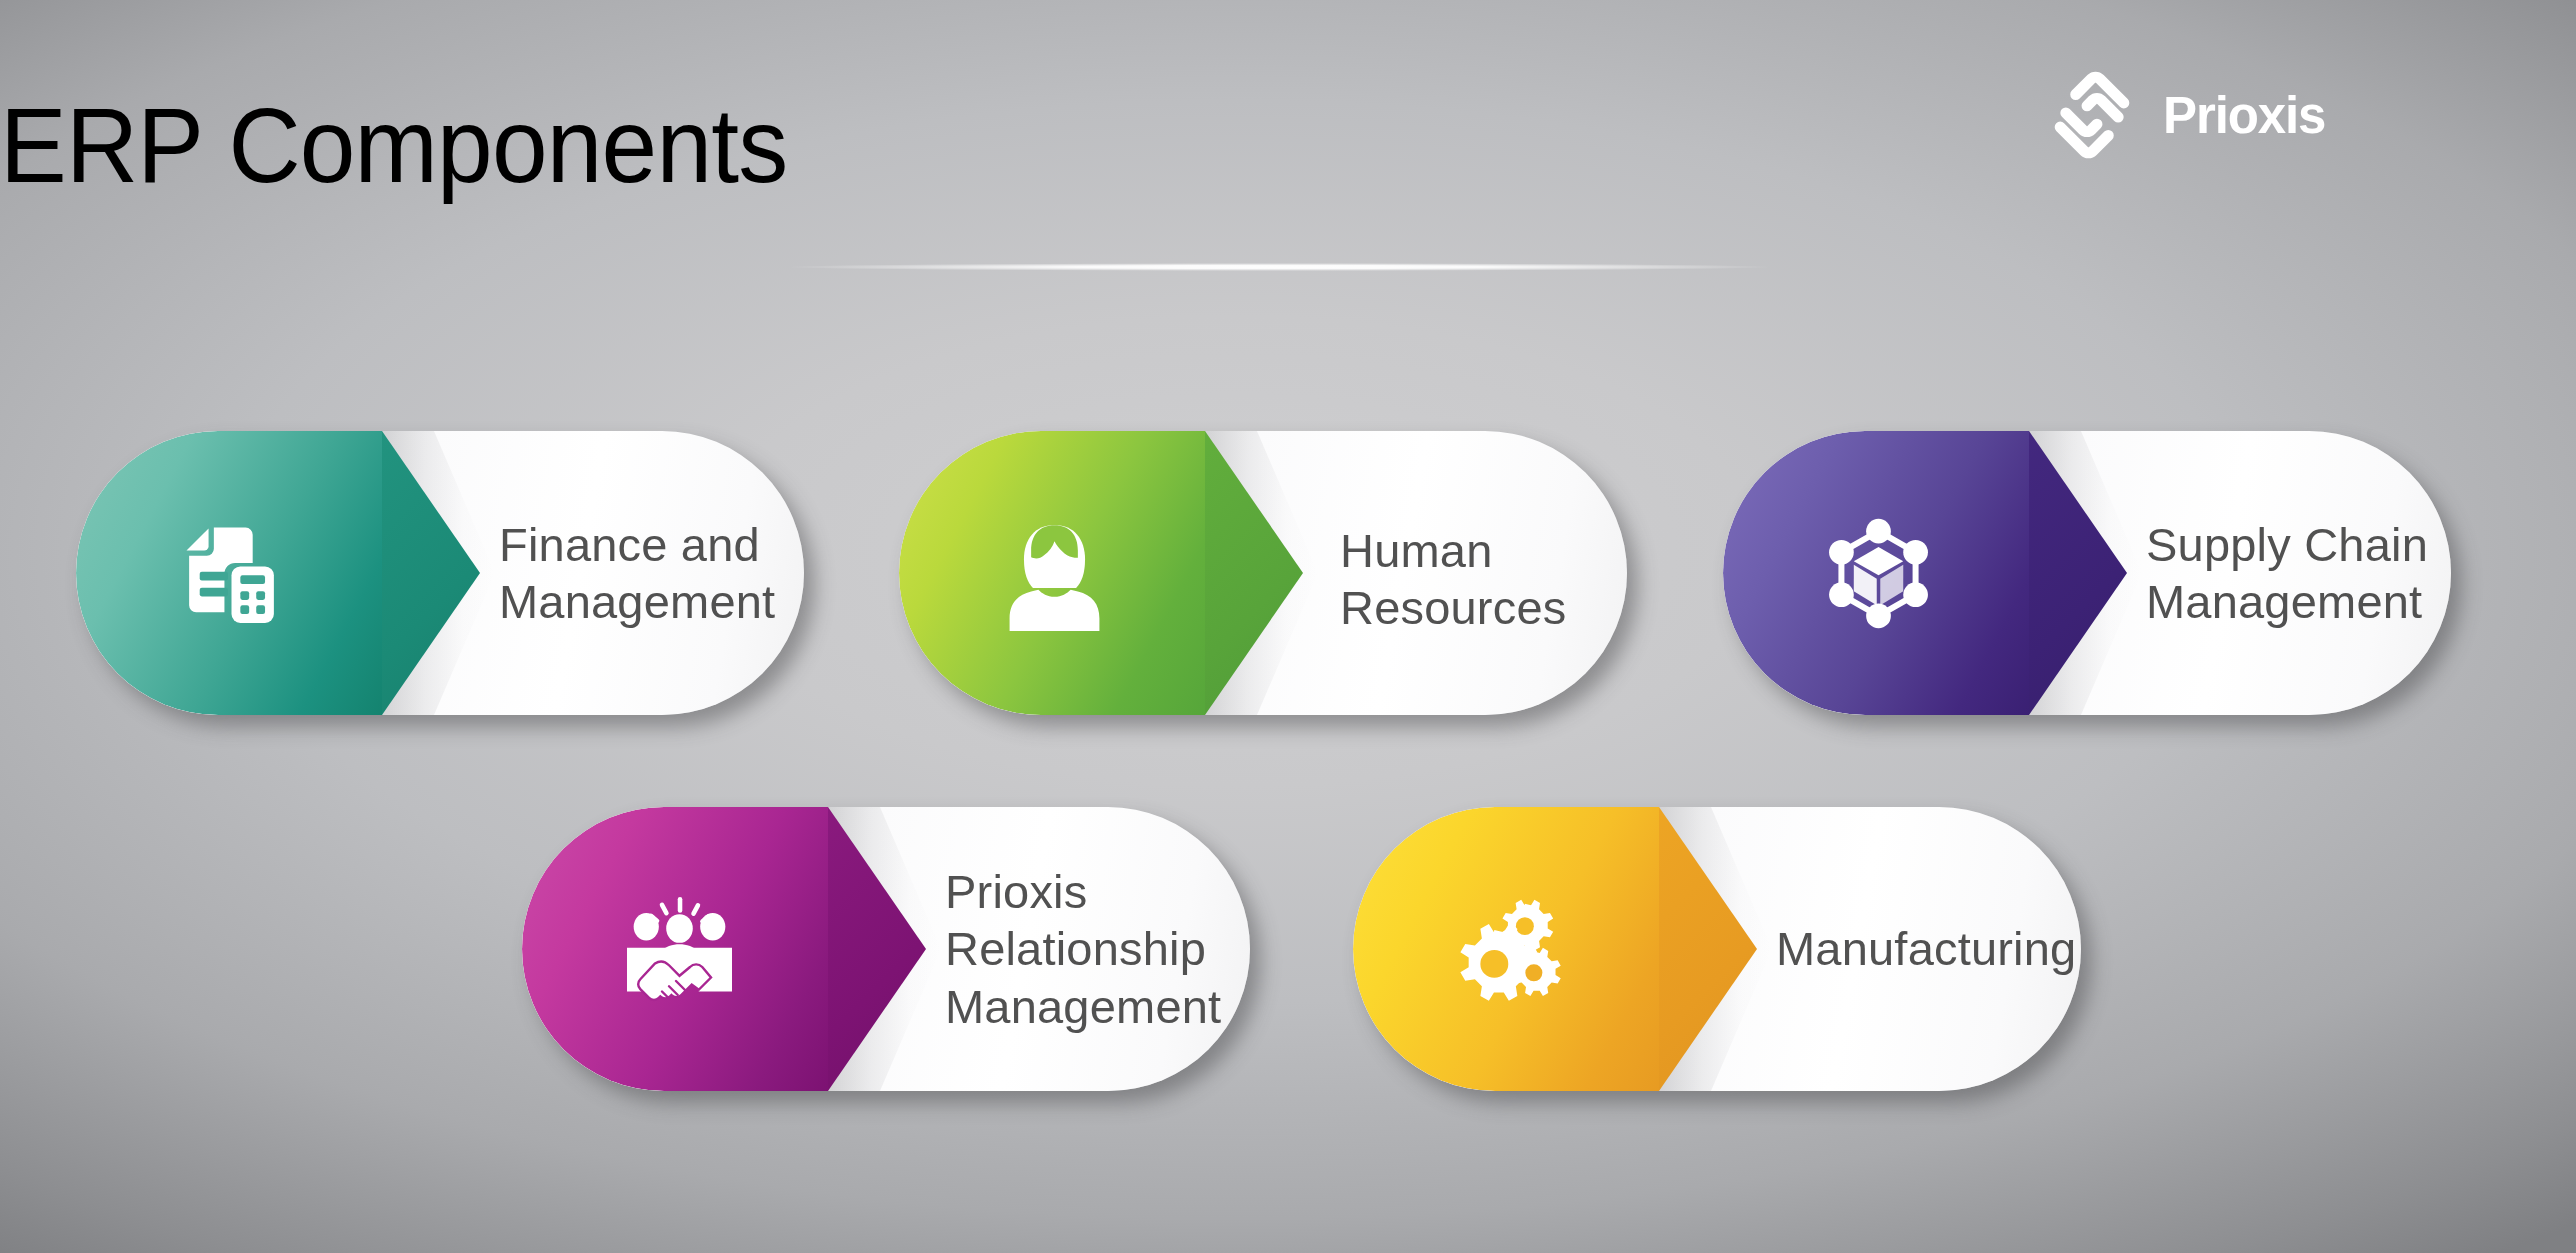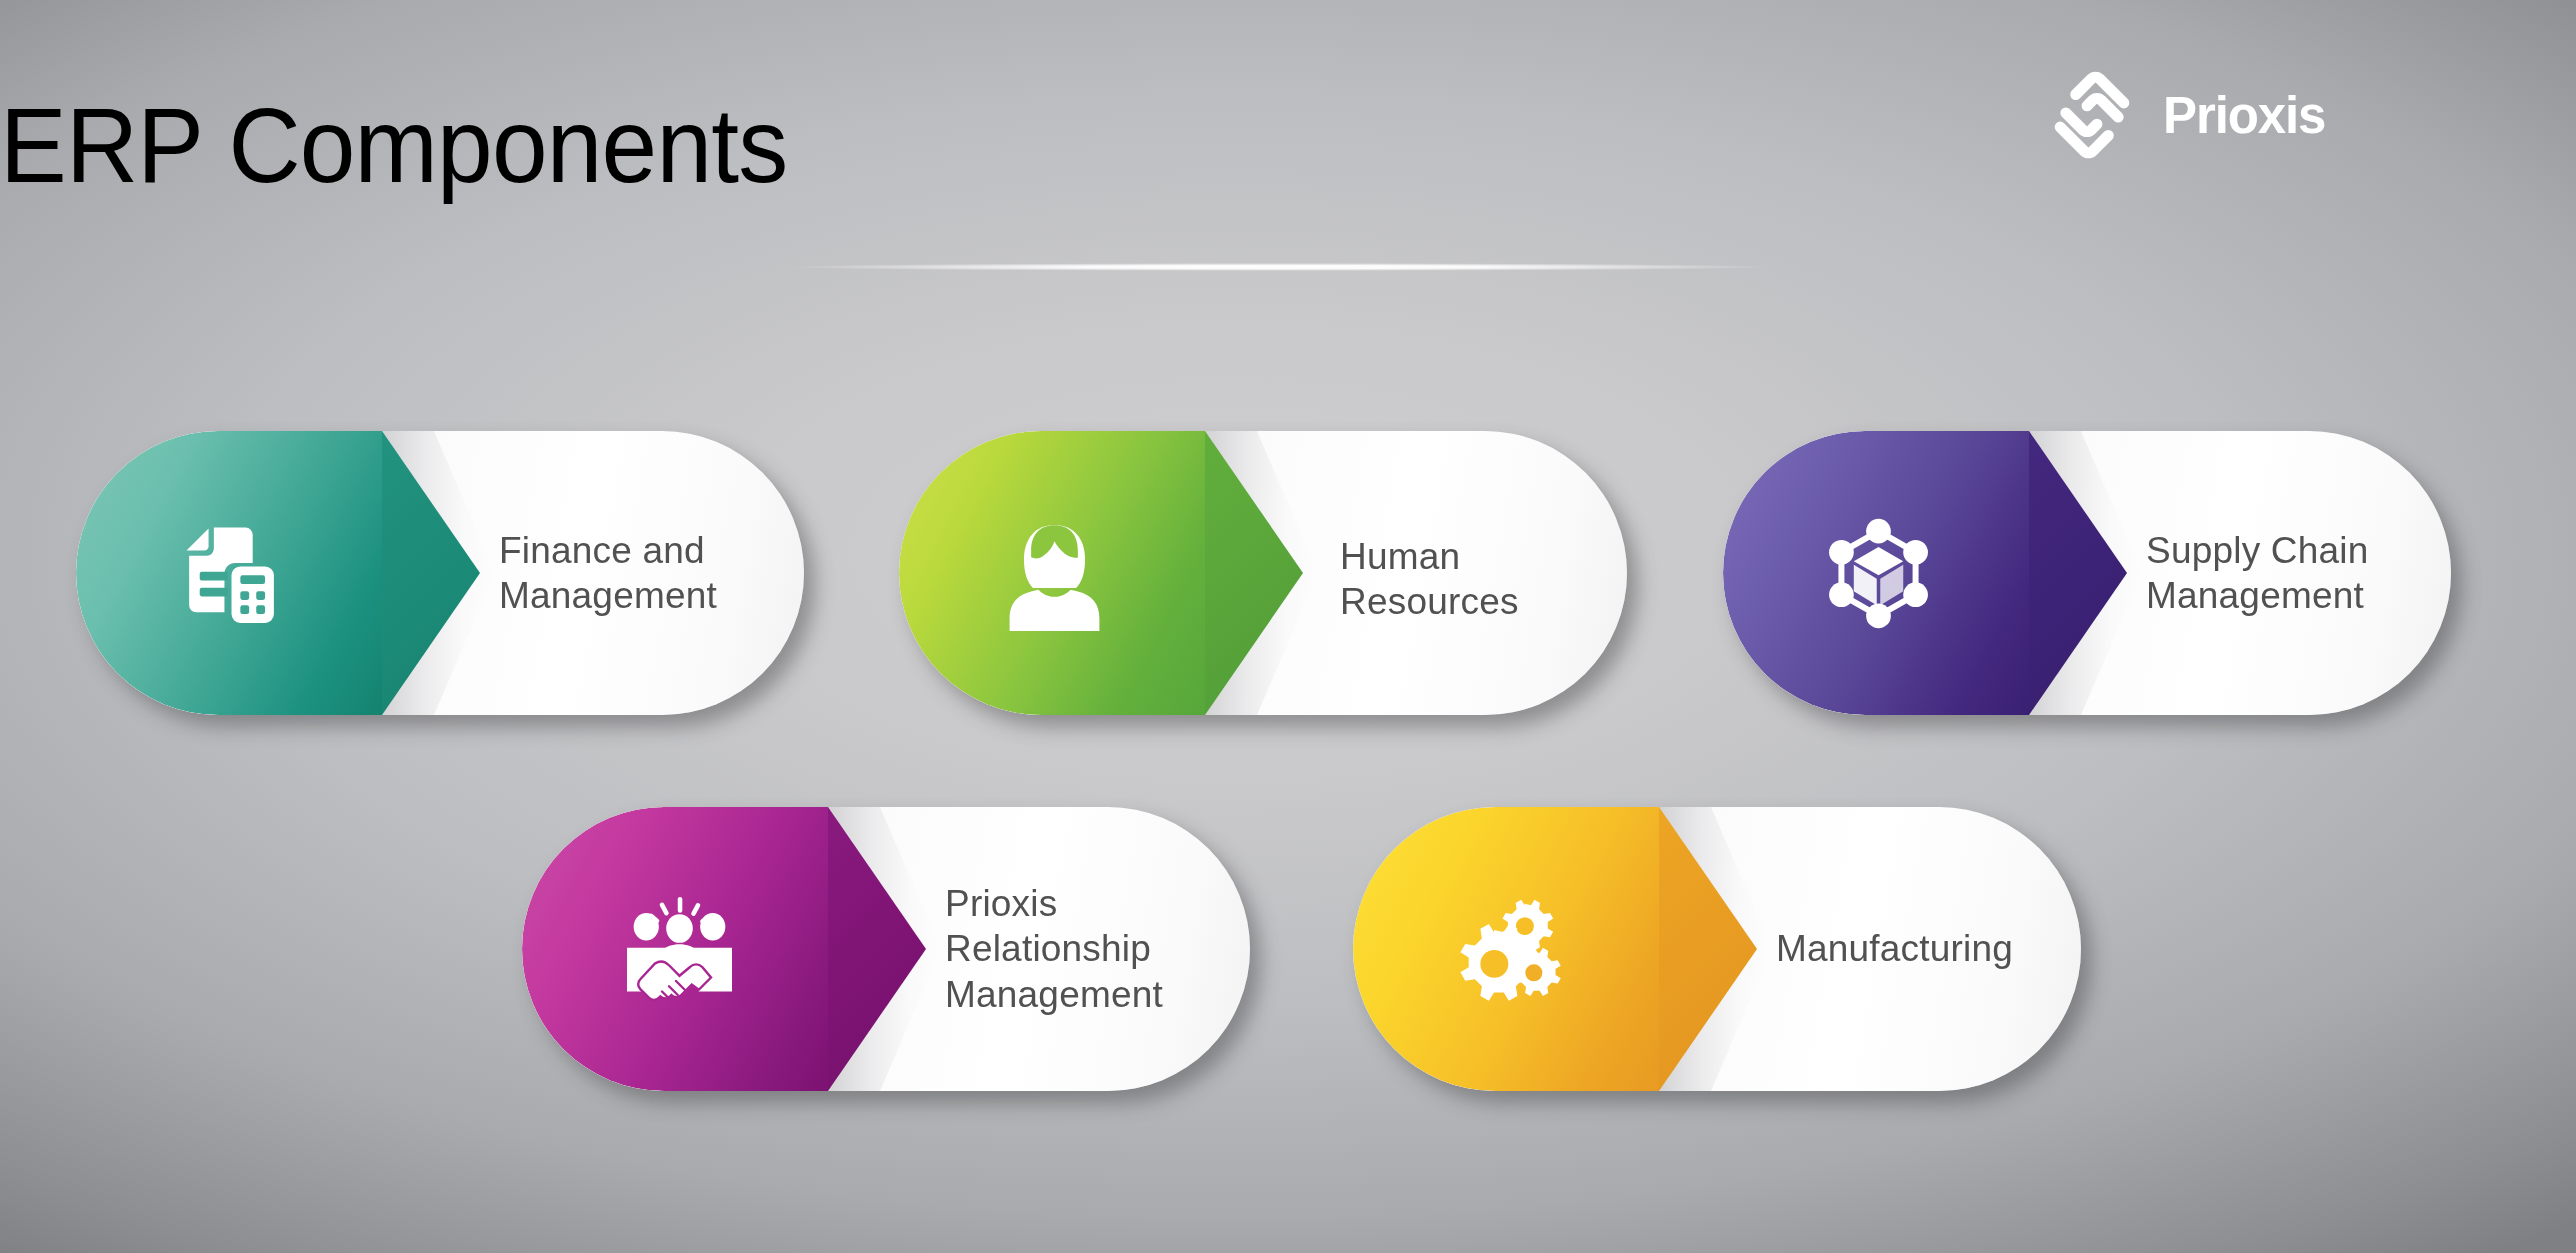--- a/index.html
+++ b/index.html
@@ -109,21 +109,21 @@
     position:absolute;
     top:0; bottom:0;
     width:98px;
   }
 
   .card-label{
     position:absolute;
     top:0; bottom:0;
     display:flex; flex-direction:column; justify-content:center;
     color:#515151;
-    font-size:37px;
+    font-size:47px;
     line-height:1.22;
     font-weight:400;
     letter-spacing:0.2px;
     font-family:"Liberation Sans","DejaVu Sans",sans-serif;
   }
   .card-label span{ display:block; white-space:nowrap; }
 
   .card-icon{
     position:absolute;
     top:50%;

